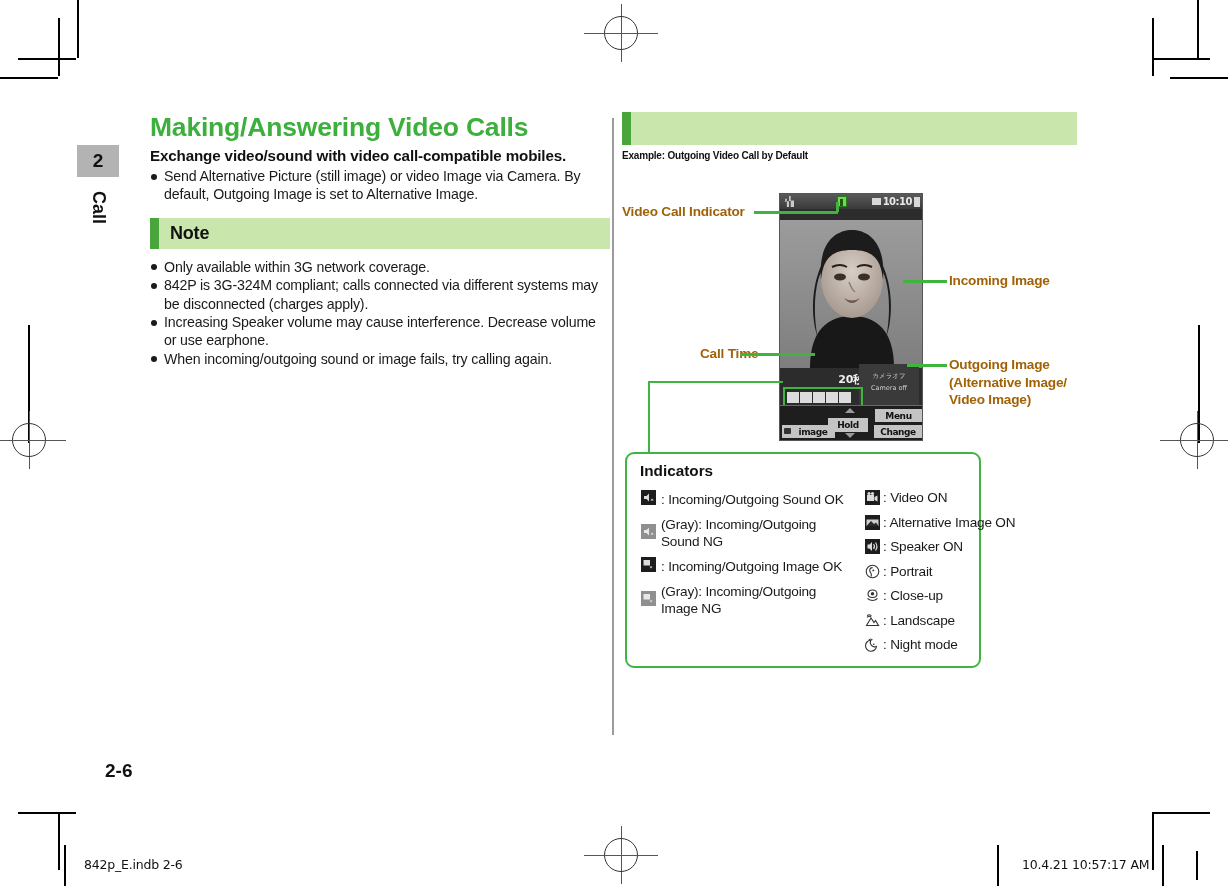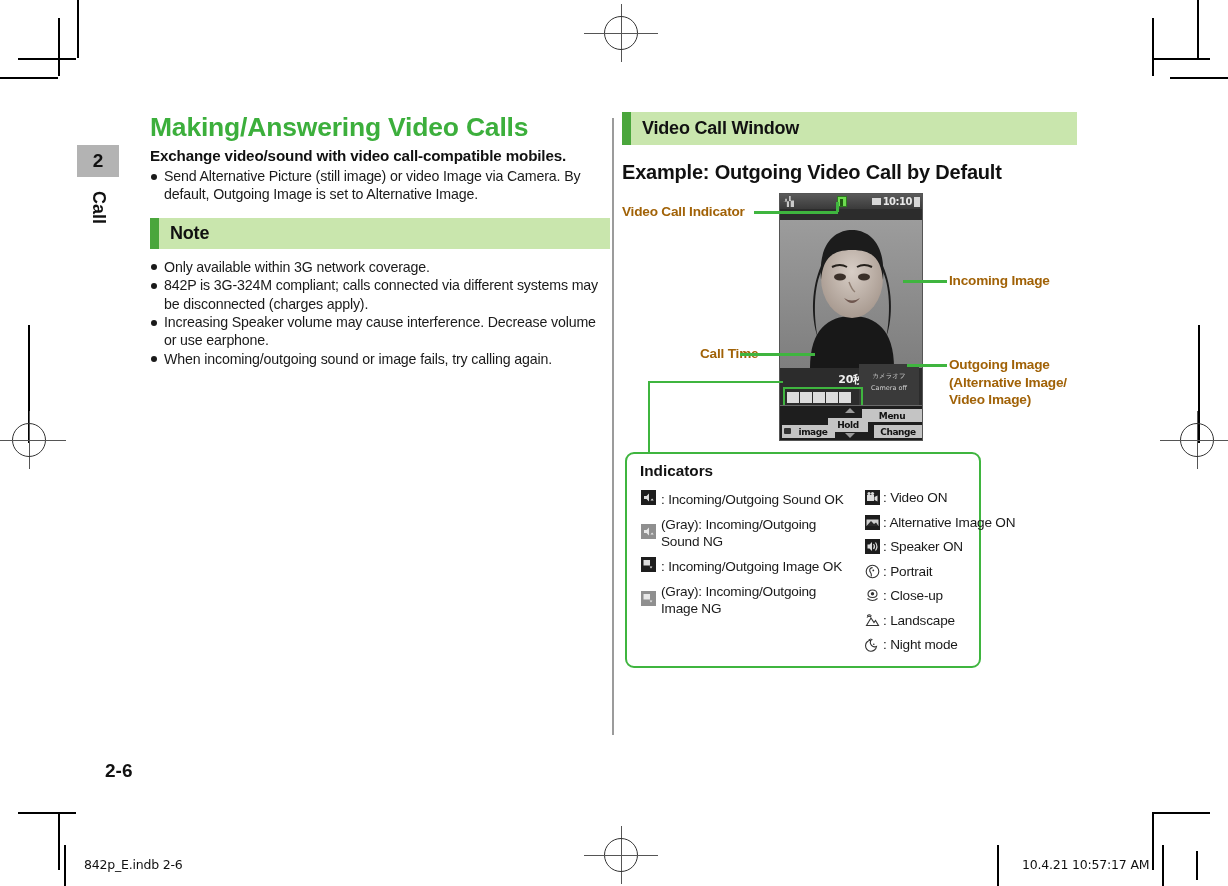--- a/index.html
+++ b/index.html
@@ -62,21 +62,21 @@
     display:flex;align-items:stretch;height:31px;background:#c9e6ad;margin-top:14px;
   }
   .sec-head .bar{width:9px;background:#4aa63c;flex:0 0 9px;}
   .sec-head .txt{
     display:flex;align-items:center;padding-left:11px;
     font-size:18px;font-weight:bold;color:#111;letter-spacing:-0.2px;
   }
   .sec-head.wide{height:33px;}
 
   .subhead{
-    margin:16px 0 0 0;font-size:20px;font-weight:bold;color:#111;letter-spacing:-0.2px;
+    margin:5px 0 0 0;font-size:10px;font-weight:bold;color:#111;letter-spacing:-0.2px;
   }
 
   
   .phone{
     position:absolute;left:779px;top:193px;width:144px;height:248px;
     background:#2c2c2c;border:1px solid #555;box-sizing:border-box;overflow:hidden;
     font-family:"DejaVu Sans", sans-serif;
   }
   .ph-status{
     position:absolute;left:0;top:0;width:100%;height:15px;
@@ -122,21 +122,21 @@
     position:absolute;left:0;bottom:0;width:144px;height:34px;background:#1e1e1e;
     border-top:1px solid #6a6a6a;
   }
   .sk{
     position:absolute;background:#c4c4c4;color:#111;font-size:9px;font-weight:bold;
     display:flex;align-items:center;justify-content:center;letter-spacing:-0.4px;
   }
   .sk.img{left:2px;bottom:2px;width:44px;height:13px;padding-left:9px;}
   .sk.img::before{content:"";position:absolute;left:2px;top:3px;width:7px;height:6px;background:#333;border-radius:1px;}
   .sk.hold{left:48px;bottom:8px;width:40px;height:14px;}
-  .sk.menu{right:2px;top:3px;width:60px;height:13px;}
+  .sk.menu{right:2px;top:3px;width:47px;height:13px;}
   .sk.change{right:2px;bottom:2px;width:48px;height:13px;}
   .nav-ar{position:absolute;left:65px;width:0;height:0;border-left:5px solid transparent;border-right:5px solid transparent;}
   .nav-up{top:2px;border-bottom:5px solid #9a9a9a;}
   .nav-dn{bottom:2px;border-top:5px solid #9a9a9a;}
 
   
   .callout{position:absolute;font-size:13.6px;font-weight:bold;color:#a16207;
     line-height:17.5px;letter-spacing:-0.2px;}
   .lline{position:absolute;background:#3fb53f;height:2.5px;}
   .lline.v{width:2.5px;height:auto;}
@@ -227,21 +227,20 @@
       <li>Only available within 3G network coverage.</li>
       <li>842P is 3G-324M compliant; calls connected via different systems may be disconnected (charges apply).</li>
       <li>Increasing Speaker volume may cause interference. Decrease volume or use earphone.</li>
       <li>When incoming/outgoing sound or image fails, try calling again.</li>
     </ul>
   </div>
 
   <div class="col-right">
     <div class="sec-head wide" style="margin-top:0;">
       <span class="bar"></span>
-      <span class="txt">Video Call Window</span>
     </div>
     <p class="subhead">Example: Outgoing Video Call by Default</p>
   </div>
 
   <div class="phone">
     <div class="ph-status">
       <span class="sig"></span>
       <span class="vid"></span>
       <span class="right">
         <span class="batt"></span>

